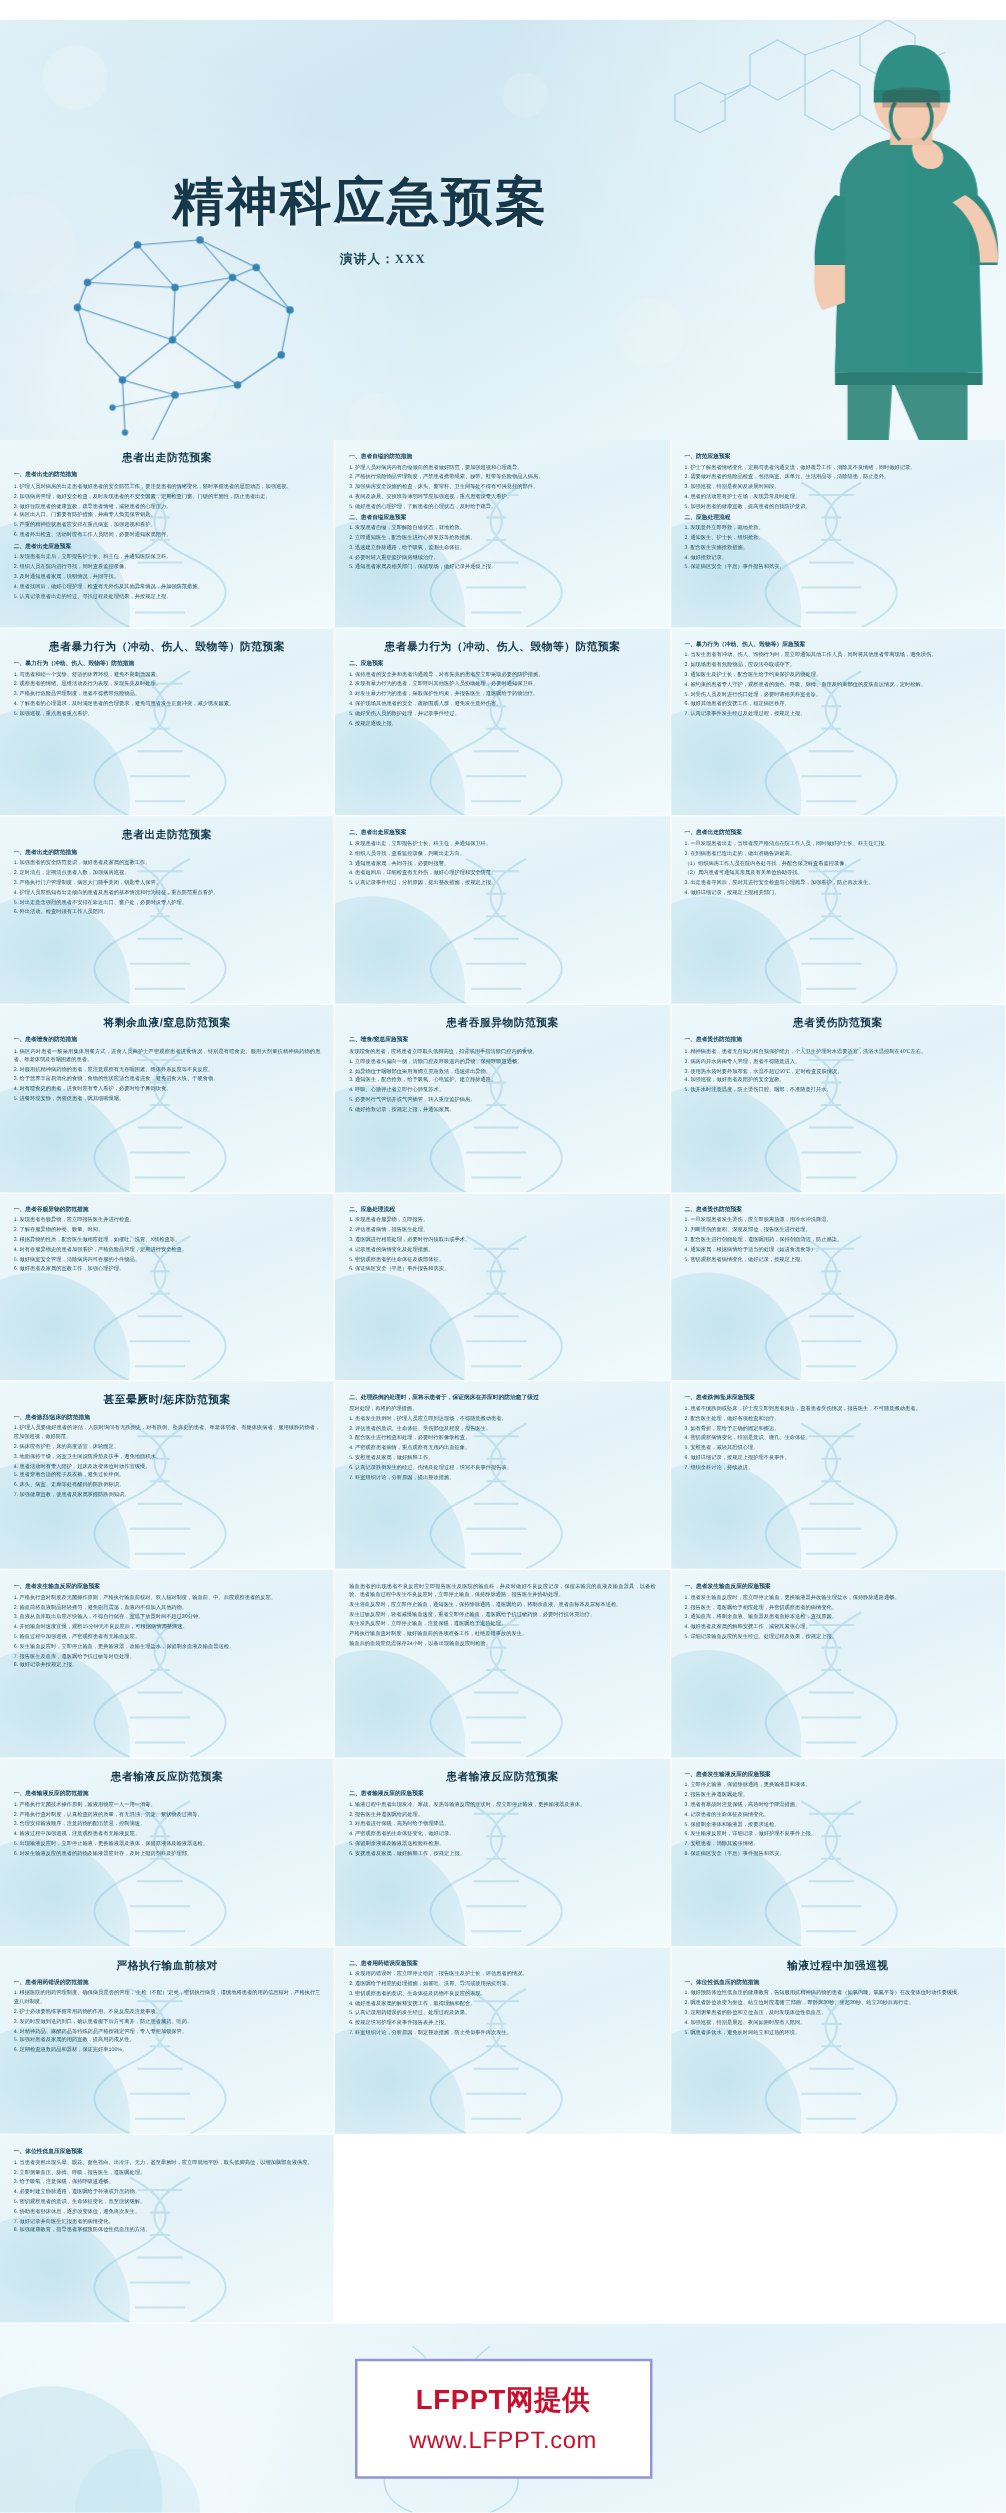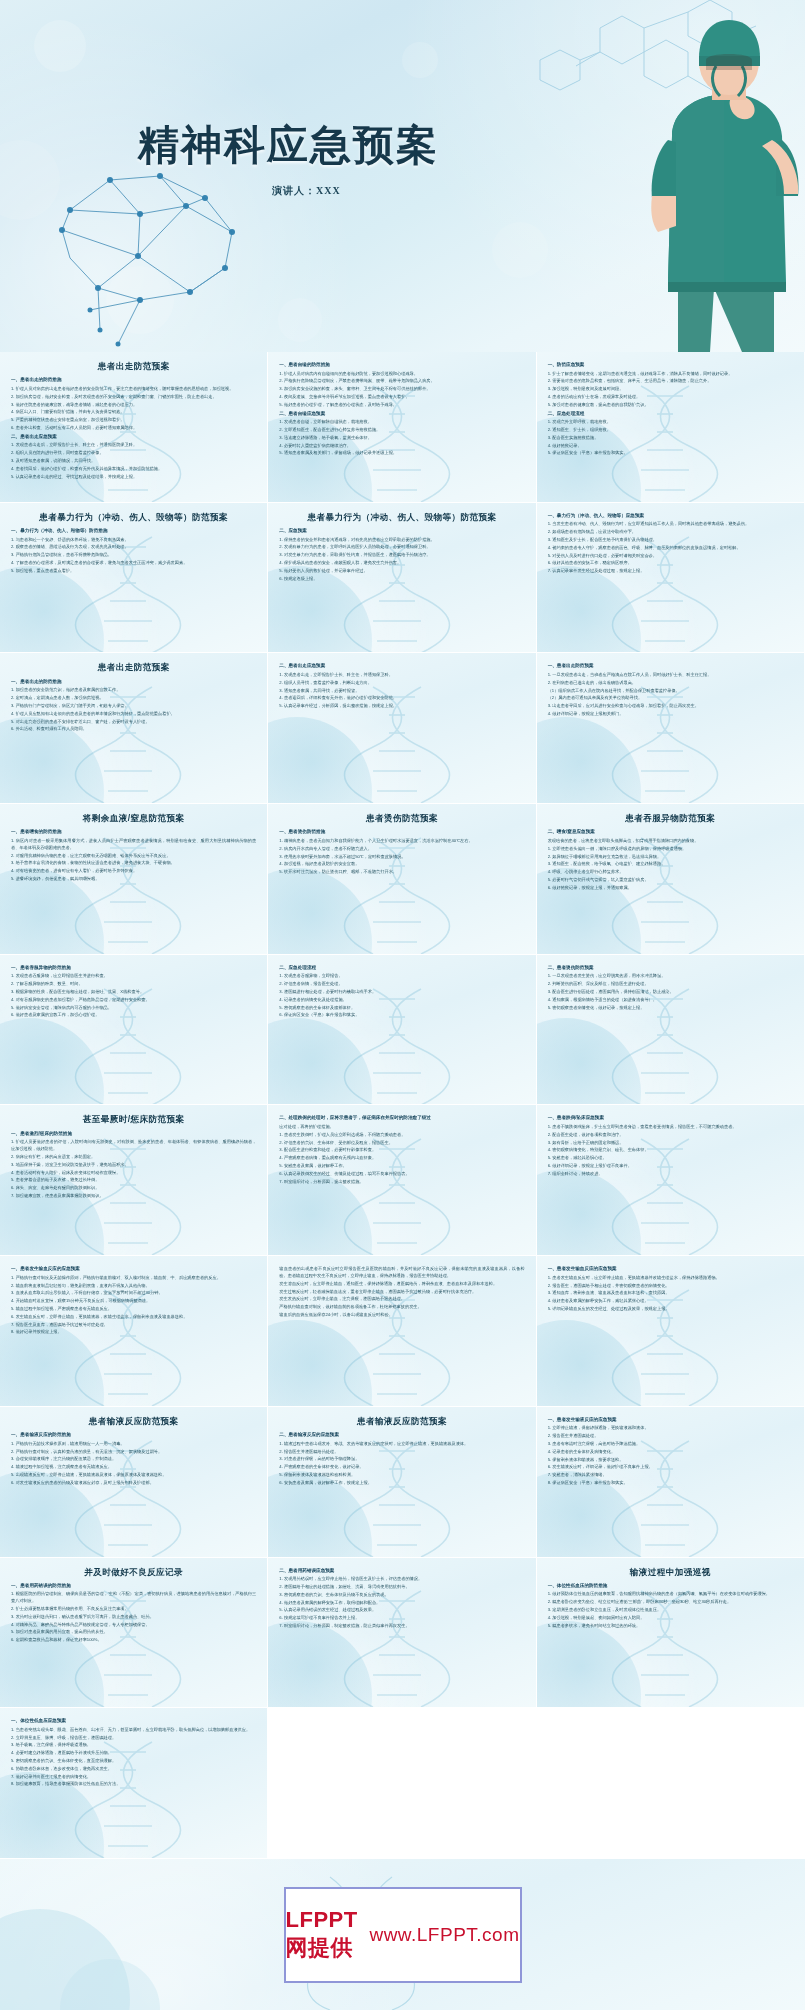--- a/index.html
+++ b/index.html
@@ -17,20 +17,21 @@
 
   
   .cover {
     position: relative;
     width: 805px; height: 352px;
     background:
       radial-gradient(circle at 12% 78%, rgba(255,255,255,0.55) 0%, rgba(255,255,255,0) 34%),
       radial-gradient(circle at 88% 12%, rgba(255,255,255,0.40) 0%, rgba(255,255,255,0) 40%),
       linear-gradient(152deg, #dff0f6 0%, #cfe7f2 28%, #d9eef5 55%, #eaf6fa 78%, #f3fafc 100%);
     overflow: hidden;
+    margin-top: 16px;
   }
   .cover-title {
     position: absolute;
     left: 138px; top: 118px;
     font-size: 41px;
     font-weight: bold;
     letter-spacing: 2px;
     color: #16384b;
     text-shadow: 0 2px 3px rgba(255,255,255,.8);
     white-space: nowrap;
@@ -127,21 +128,21 @@
   .footer-card {
     position: absolute;
     left: 50%;
     top: 50%;
     transform: translate(-50%, -50%);
     width: 238px;
     height: 96px;
     background: #ffffff;
     border: 2px solid #8f96d8;
     display: flex;
-    flex-direction: row;
+    flex-direction: column;
     align-items: center;
     justify-content: center;
     gap: 7px;
   }
   .footer-brand {
     font-size: 22px;
     font-weight: bold;
     color: #c8102e;
     letter-spacing: .5px;
   }
@@ -526,54 +527,54 @@
     <path d="M36,4 C74,24 74,46 36,64 C-2,82 -2,102 36,120"></path>
     <path d="M84,4 C46,24 46,46 84,64 C122,82 122,102 84,120"></path>
     <line x1="42" y1="14" x2="78" y2="14"></line>
     <line x1="52" y1="32" x2="68" y2="32"></line>
     <line x1="52" y1="50" x2="68" y2="50"></line>
     <line x1="42" y1="68" x2="78" y2="68"></line>
     <line x1="36" y1="88" x2="84" y2="88"></line>
     <line x1="40" y1="108" x2="80" y2="108"></line>
   </g>
 </svg>
-        <div class="slide-title">患者烫伤防范预案</div>
-        <div class="slide-body">
-          <div class="slide-section">一、患者烫伤防范措施</div>
-          <div class="slide-line">1. 精神病患者，患者无自知力和自我保护能力，个人卫生护理时水温要适宜，洗浴水温控制在40℃左右。</div>
-          <div class="slide-line">2. 病房内开水房由专人管理，患者不得随意进入。</div>
-          <div class="slide-line">3. 使用热水袋时要外加布套，水温不超过50℃，定时检查皮肤情况。</div>
-          <div class="slide-line">4. 加强巡视，做好患者及陪护的安全宣教。</div>
-          <div class="slide-line">5. 饮开水时注意温度，防止烫伤口腔、咽部，不准随意打开水。</div>
-        </div>
-      </div>
-      <div class="slide">
-        <div class="deco-arc"></div>
-        <svg class="deco-dna" viewBox="0 0 120 120">
-  <g stroke="#6fb6d2" stroke-width="1.6" fill="none">
-    <path d="M36,4 C74,24 74,46 36,64 C-2,82 -2,102 36,120"></path>
-    <path d="M84,4 C46,24 46,46 84,64 C122,82 122,102 84,120"></path>
-    <line x1="42" y1="14" x2="78" y2="14"></line>
-    <line x1="52" y1="32" x2="68" y2="32"></line>
-    <line x1="52" y1="50" x2="68" y2="50"></line>
-    <line x1="42" y1="68" x2="78" y2="68"></line>
-    <line x1="36" y1="88" x2="84" y2="88"></line>
-    <line x1="40" y1="108" x2="80" y2="108"></line>
-  </g>
-</svg>
         <div class="slide-title">患者吞服异物防范预案</div>
         <div class="slide-body">
           <div class="slide-section">二、噎食/窒息应急预案</div>
           <div class="slide-line">发现噎食的患者，应将患者立即取头低脚高位，扣背或用手指清除口腔内的食物。</div>
           <div class="slide-line">1. 立即使患者头偏向一侧，清除口腔及呼吸道内的异物，保持呼吸道通畅。</div>
           <div class="slide-line">2. 如异物位于咽喉部位采用海姆立克急救法，迅速排出异物。</div>
           <div class="slide-line">3. 通知医生，配合抢救，给予吸氧、心电监护、建立静脉通路。</div>
           <div class="slide-line">4. 呼吸、心跳停止者立即行心肺复苏术。</div>
           <div class="slide-line">5. 必要时行气管切开或气管插管，转入重症监护病房。</div>
           <div class="slide-line">6. 做好抢救记录，按规定上报，并通知家属。</div>
+        </div>
+      </div>
+      <div class="slide">
+        <div class="deco-arc"></div>
+        <svg class="deco-dna" viewBox="0 0 120 120">
+  <g stroke="#6fb6d2" stroke-width="1.6" fill="none">
+    <path d="M36,4 C74,24 74,46 36,64 C-2,82 -2,102 36,120"></path>
+    <path d="M84,4 C46,24 46,46 84,64 C122,82 122,102 84,120"></path>
+    <line x1="42" y1="14" x2="78" y2="14"></line>
+    <line x1="52" y1="32" x2="68" y2="32"></line>
+    <line x1="52" y1="50" x2="68" y2="50"></line>
+    <line x1="42" y1="68" x2="78" y2="68"></line>
+    <line x1="36" y1="88" x2="84" y2="88"></line>
+    <line x1="40" y1="108" x2="80" y2="108"></line>
+  </g>
+</svg>
+        <div class="slide-title">患者烫伤防范预案</div>
+        <div class="slide-body">
+          <div class="slide-section">一、患者烫伤防范措施</div>
+          <div class="slide-line">1. 精神病患者，患者无自知力和自我保护能力，个人卫生护理时水温要适宜，洗浴水温控制在40℃左右。</div>
+          <div class="slide-line">2. 病房内开水房由专人管理，患者不得随意进入。</div>
+          <div class="slide-line">3. 使用热水袋时要外加布套，水温不超过50℃，定时检查皮肤情况。</div>
+          <div class="slide-line">4. 加强巡视，做好患者及陪护的安全宣教。</div>
+          <div class="slide-line">5. 饮开水时注意温度，防止烫伤口腔、咽部，不准随意打开水。</div>
         </div>
       </div>
       <div class="slide no-title">
         <div class="deco-arc"></div>
         <svg class="deco-dna" viewBox="0 0 120 120">
   <g stroke="#6fb6d2" stroke-width="1.6" fill="none">
     <path d="M36,4 C74,24 74,46 36,64 C-2,82 -2,102 36,120"></path>
     <path d="M84,4 C46,24 46,46 84,64 C122,82 122,102 84,120"></path>
     <line x1="42" y1="14" x2="78" y2="14"></line>
     <line x1="52" y1="32" x2="68" y2="32"></line>
@@ -872,21 +873,21 @@
     <path d="M36,4 C74,24 74,46 36,64 C-2,82 -2,102 36,120"></path>
     <path d="M84,4 C46,24 46,46 84,64 C122,82 122,102 84,120"></path>
     <line x1="42" y1="14" x2="78" y2="14"></line>
     <line x1="52" y1="32" x2="68" y2="32"></line>
     <line x1="52" y1="50" x2="68" y2="50"></line>
     <line x1="42" y1="68" x2="78" y2="68"></line>
     <line x1="36" y1="88" x2="84" y2="88"></line>
     <line x1="40" y1="108" x2="80" y2="108"></line>
   </g>
 </svg>
-        <div class="slide-title">并及时做好不良反应记录</div>
+        <div class="slide-title">严格执行输血前核对</div>
         <div class="slide-body">
           <div class="slide-section">一、患者用药错误的防范措施</div>
           <div class="slide-line">1. 根据医院的用药管理制度、确保病员是否的管理，'生检（不配）'定类，密切执行病员，谨慎地将患者的用药信息核对，严格执行三查八对制度。</div>
           <div class="slide-line">2. 护士必须要熟练掌握常用药物的作用、不良反应及注意事项。</div>
           <div class="slide-line">3. 发药时应做到送药到口，确认患者服下后方可离开，防止患者藏药、吐药。</div>
           <div class="slide-line">4. 对精神药品、麻醉药品等特殊药品严格按规定管理，专人专柜加锁保管。</div>
           <div class="slide-line">5. 加强对患者及家属的用药宣教，提高用药依从性。</div>
           <div class="slide-line">6. 定期检查急救药品和器材，保证完好率100%。</div>
         </div>
       </div>

